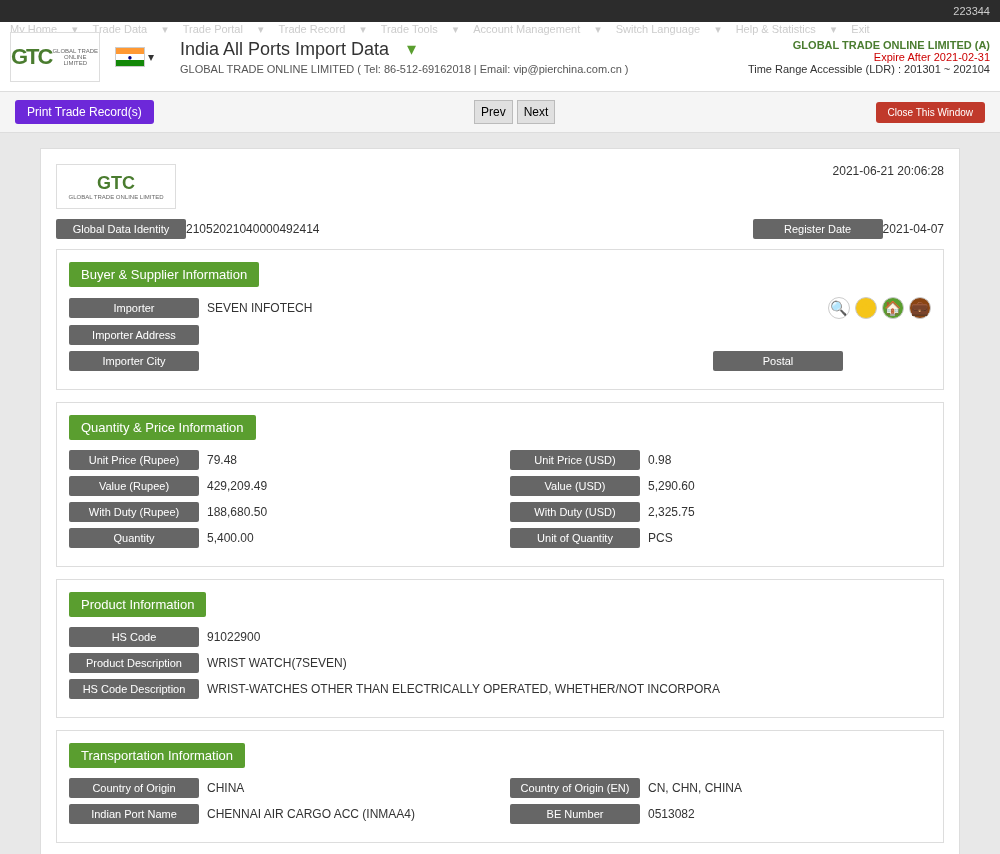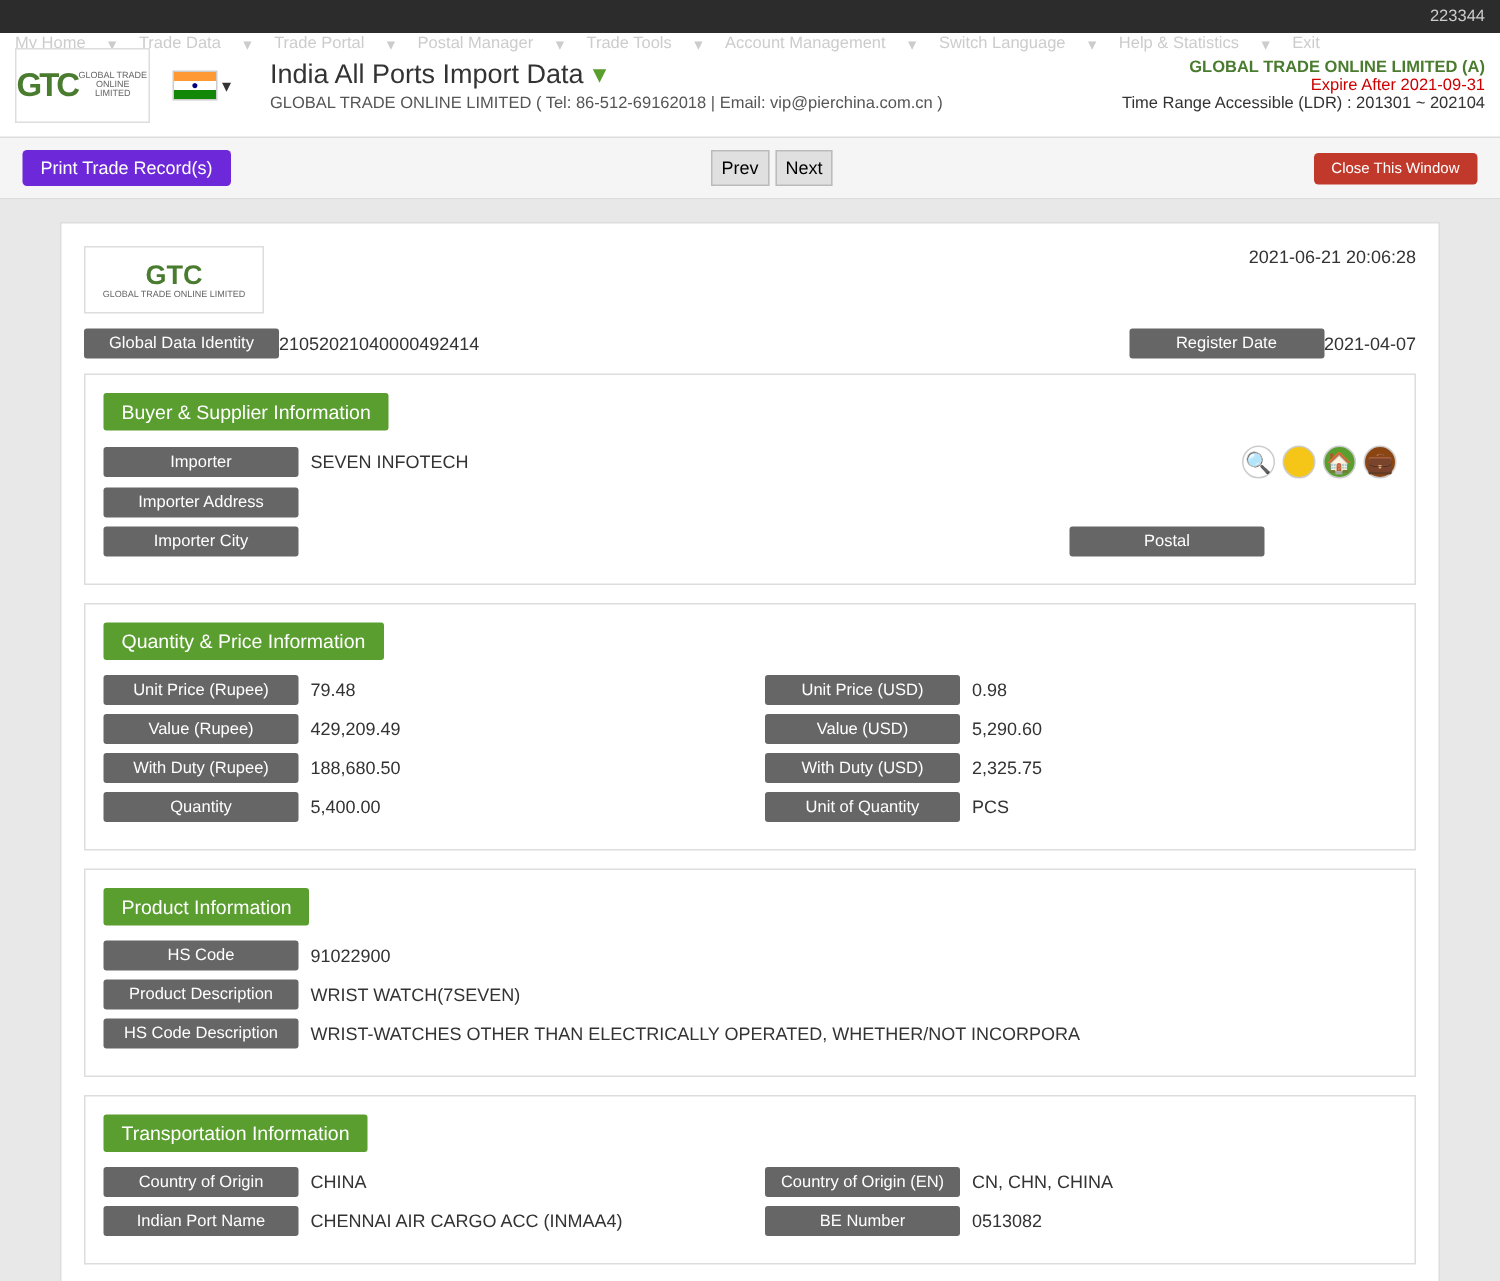--- a/index.html
+++ b/index.html
@@ -11,21 +11,21 @@
     .top-nav span { cursor: pointer; color: #ccc; }
 
     
     .header { background: #fff; display: flex; align-items: center; padding: 5px 10px; border-bottom: 1px solid #ddd; height: 70px; }
     .logo-area { display: flex; align-items: center; gap: 5px; width: 160px; }
     .logo-box { width: 90px; height: 50px; background: #fff; border: 1px solid #ddd; display: flex; align-items: center; justify-content: center; }
     .flag-area { display: flex; align-items: center; gap: 3px; margin-left: 10px; }
     .flag { width: 30px; height: 20px; background: linear-gradient(to bottom, #FF9933 33%, #fff 33%, #fff 66%, #138808 66%); border: 1px solid #ccc; position: relative; }
     .flag::after { content: '●'; position: absolute; top: 50%; left: 50%; transform: translate(-50%, -50%); font-size: 8px; color: #000080; }
     .header-title-area { flex: 1; padding-left: 10px; }
-    .header-title { font-size: 18px; color: #333; font-weight: normal; display: flex; align-items: center; gap: 6px; }
+    .header-title { font-size: 18px; color: #333; font-weight: normal; display: flex; align-items: center; gap: 18px; }
     .header-subtitle { font-size: 11px; color: #555; margin-top: 3px; }
     .header-right { text-align: right; font-size: 11px; }
     .header-right .company { color: #4a7c2f; font-weight: bold; }
     .header-right .expire { color: #c00; }
 
     
     .action-bar { background: #f5f5f5; padding: 8px 15px; display: flex; align-items: center; justify-content: space-between; border-bottom: 1px solid #ddd; }
     .btn-print { background: #6d28d9; color: #fff; border: none; padding: 5px 12px; cursor: pointer; font-size: 12px; border-radius: 3px; }
     .btn-nav { background: #e0e0e0; border: 1px solid #bbb; padding: 4px 6px; cursor: pointer; font-size: 12px; }
     .btn-close { background: #c0392b; color: #ffffff; border: none; padding: 5px 12px; cursor: pointer; font-size: 10px; border-radius: 3px; }
@@ -65,21 +65,21 @@
     .chevron { color: #5a9e2f; }
   </style>
 </head>
 <body>
 
 <div class="top-bar">
   <div class="top-nav">
     <span>My Home</span> ▾
     <span>Trade Data</span> ▾
     <span>Trade Portal</span> ▾
-    <span>Postal Manager</span> ▾
+    <span>Trade Record</span> ▾
     <span>Trade Tools</span> ▾
     <span>Account Management</span> ▾
     <span>Switch Language</span> ▾
     <span>Help &amp; Statistics</span> ▾
     <span>Exit</span>
   </div>
   <div>223344</div>
 </div>
 
 <div class="header">
@@ -95,21 +95,21 @@
   </div>
   <div class="header-title-area">
     <div class="header-title">
       <span>India All Ports Import Data</span>
       <span class="chevron">▾</span>
     </div>
     <div class="header-subtitle">GLOBAL TRADE ONLINE LIMITED ( Tel: 86-512-69162018 | Email: vip@pierchina.com.cn )</div>
   </div>
   <div class="header-right">
     <div class="company">GLOBAL TRADE ONLINE LIMITED (A)</div>
-    <div class="expire">Expire After 2021-09-31</div>
+    <div class="expire">Expire After 2021-02-31</div>
     <div>Time Range Accessible (LDR) : 201301 ~ 202104</div>
   </div>
 </div>
 
 <div class="action-bar">
   <button class="btn-print">Print Trade Record(s)</button>
   <div class="nav-group">
     <button class="btn-nav">Prev</button>
     <button class="btn-nav">Next</button>
   </div>

